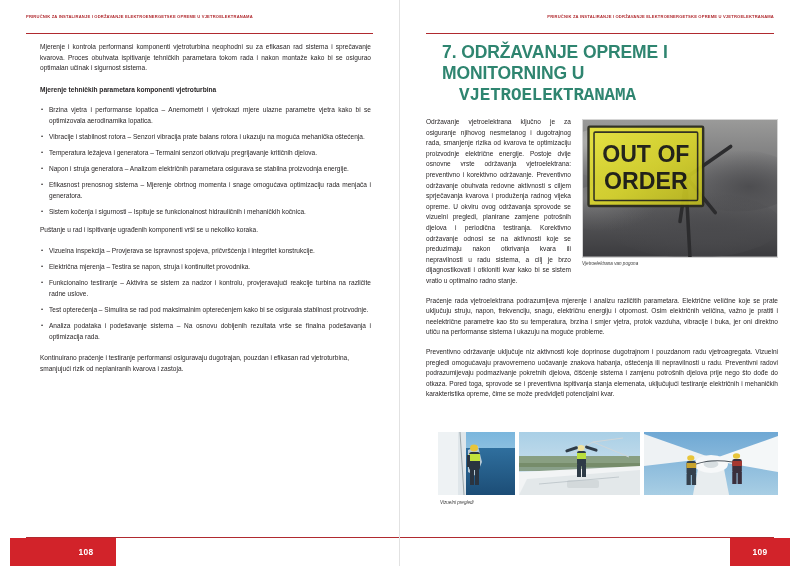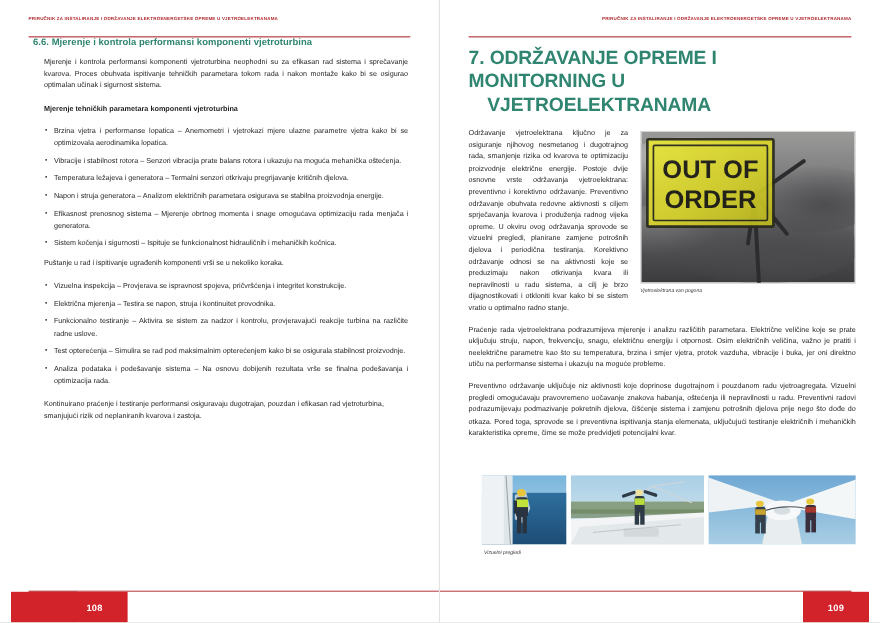--- a/index.html
+++ b/index.html
@@ -52,22 +52,23 @@
     font-weight: 700;
     font-size: 8.6px;
     letter-spacing: 0.05px;
   }
   .h-chapter {
     color: #2f8570;
     font-weight: 700;
     font-size: 17.5px;
     line-height: 1.22;
     letter-spacing: -0.1px;
-  }
-  .h-chapter .l2 { display: block; padding-left: 17px; }
+    margin-left: 16px;
+  }
+  .h-chapter .l2 { display: block; padding-left: 17px; font-family: Liberation Mono, monospace; }
 
   
   .p {
     font-size: 6.55px;
     line-height: 1.62;
     color: #231f20;
     text-align: justify;
     margin: 0;
   }
   .p-plain { text-align: left; }
@@ -193,21 +194,20 @@
 <body>
 
 <div class="spread">
 
   <div class="page page-left">
 
     <div class="runhead runhead-left">PRIRUČNIK ZA INSTALIRANJE I ODRŽAVANJE ELEKTROENERGETSKE OPREME U VJETROELEKTRANAMA</div>
 
     <div class="lp-body">
 
-      <div class="h-sub">6.6. Mjerenje i kontrola performansi komponenti vjetroturbina</div>
 
       <p class="p intro">Mjerenje i kontrola performansi komponenti vjetroturbina neophodni su za efikasan rad sistema i sprečavanje kvarova. Proces obuhvata ispitivanje tehničkih parametara tokom rada i nakon montaže kako bi se osigurao optimalan učinak i sigurnost sistema.</p>
 
       <div class="p subhead2 bold">Mjerenje tehničkih parametara komponenti vjetroturbina</div>
 
       <ul class="bullets list1">
         <li>Brzina vjetra i performanse lopatica – Anemometri i vjetrokazi mjere ulazne parametre vjetra kako bi se optimizovala aerodinamika lopatica.</li>
         <li>Vibracije i stabilnost rotora – Senzori vibracija prate balans rotora i ukazuju na moguća mehanička oštećenja.</li>
         <li>Temperatura ležajeva i generatora – Termalni senzori otkrivaju pregrijavanje kritičnih djelova.</li>
         <li>Napon i struja generatora – Analizom električnih parametara osigurava se stabilna proizvodnja energije.</li>

